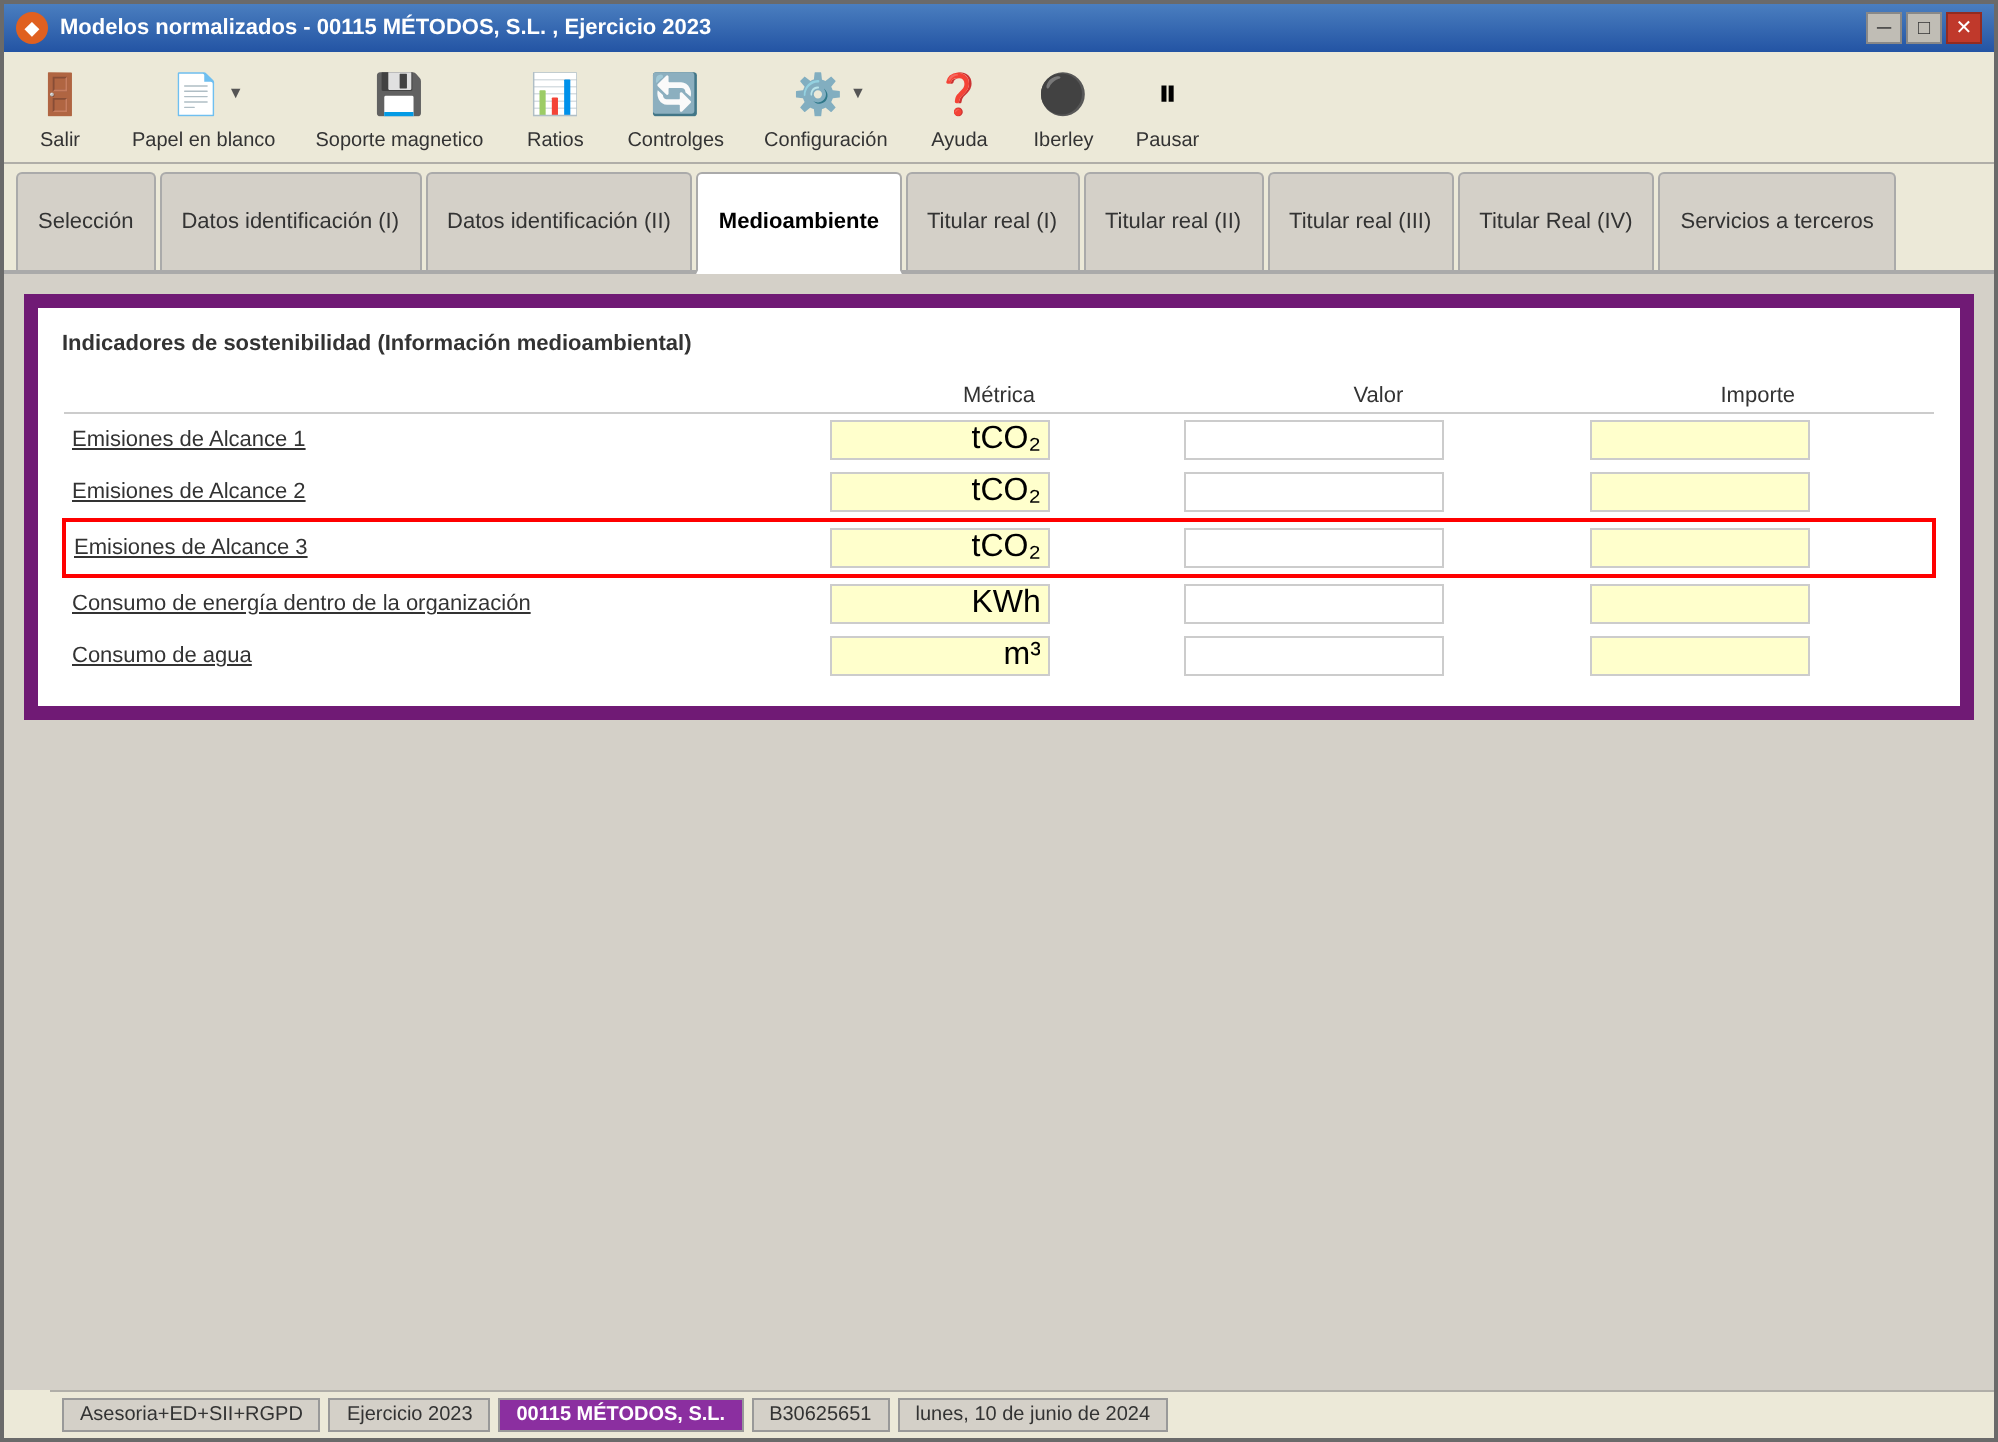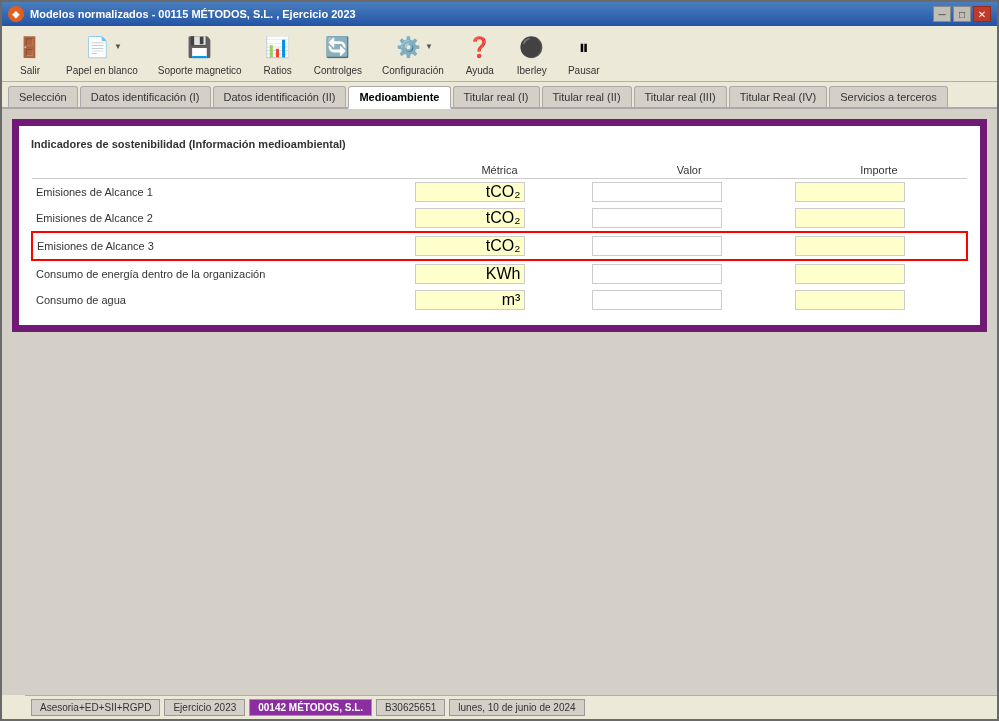--- a/index.html
+++ b/index.html
@@ -112,21 +112,21 @@
 
     
     .tabs-container {
       background: #ece9d8;
       display: flex;
       padding: 4px 6px 0;
       border-bottom: 2px solid #aaa;
       flex-shrink: 0;
     }
     .tab {
-      padding: 4px 10px;
+      padding: 18px 10px;
       font-size: 11px;
       border: 1px solid #aaa;
       border-bottom: none;
       background: #d4d0c8;
       cursor: pointer;
       margin-right: 2px;
       border-radius: 3px 3px 0 0;
       color: #333;
     }
     .tab.active {
@@ -175,20 +175,21 @@
     }
     .data-table tbody tr td {
       padding: 3px 4px;
       font-size: 11px;
       color: #333;
       vertical-align: middle;
     }
     .row-label {
       padding-left: 8px;
       width: 280px;
+      text-decoration: underline;
     }
     .metric-cell {
       width: 130px;
     }
     .value-cell {
       width: 150px;
     }
     .importe-cell {
       width: 130px;
     }
@@ -412,17 +413,17 @@
             </td>
           </tr>
         </tbody>
       </table>
     </div>
   </div>
 
   <div class="status-bar">
     <div class="status-item">Asesoria+ED+SII+RGPD</div>
     <div class="status-item">Ejercicio 2023</div>
-    <div class="status-item highlight">00142 MÉTODOS, S.L.</div>
+    <div class="status-item highlight">00115 MÉTODOS, S.L.</div>
     <div class="status-item">B30625651</div>
     <div class="status-item">lunes, 10 de junio de 2024</div>
   </div>
 </div>
 
 </body></html>

